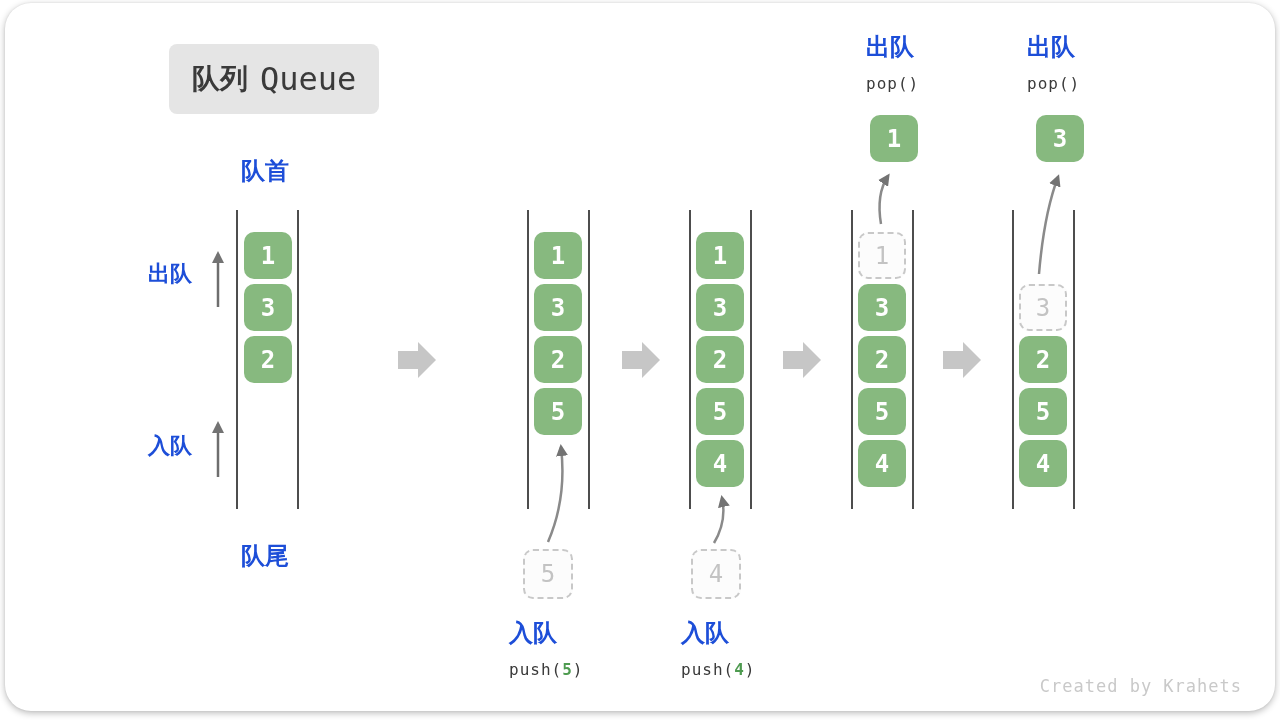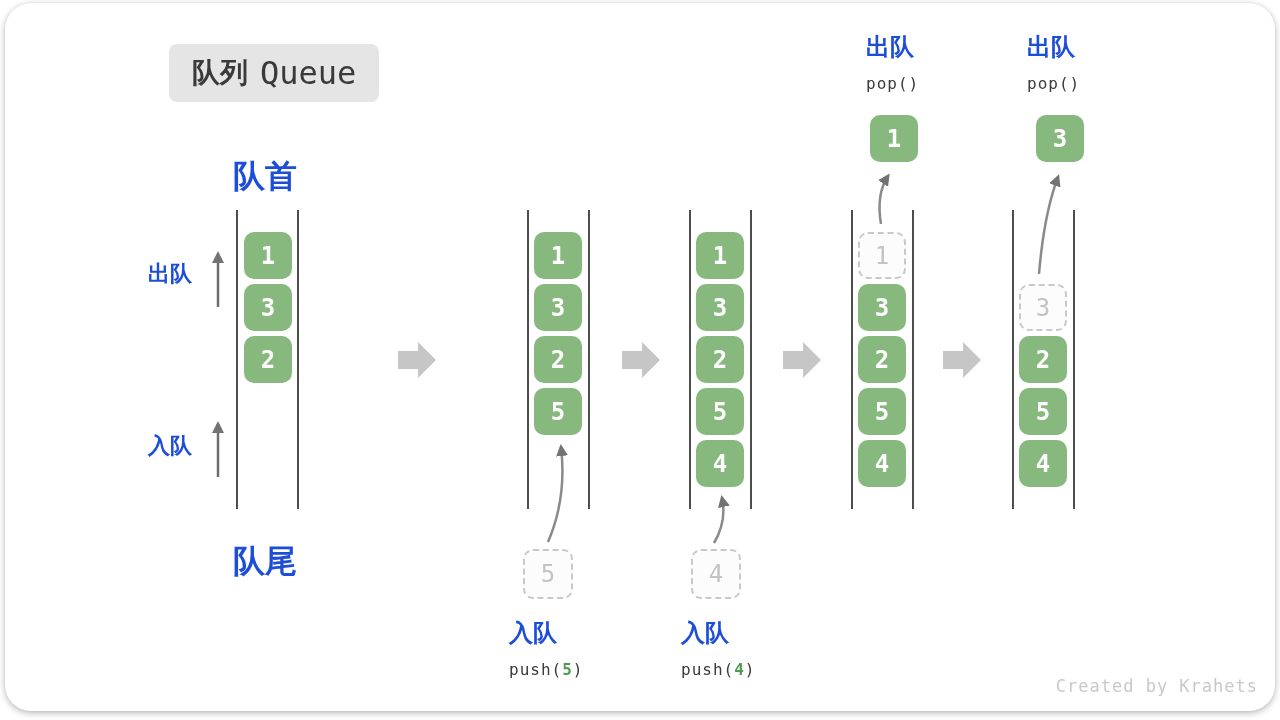--- a/index.html
+++ b/index.html
@@ -8,31 +8,31 @@
     font-family:"Liberation Sans", sans-serif;
   }
   .card {
     position:absolute; left:5px; top:3px; right:5px; bottom:9px;
     background:#ffffff; border-radius:26px;
     box-shadow:0 2px 7px rgba(0,0,0,0.28), 0 0 2px rgba(0,0,0,0.08);
   }
   .layer { position:absolute; left:0; top:0; }
 
   .badge {
-    position:absolute; left:169px; top:44px; height:58px;
+    position:absolute; left:169px; top:44px; height:70px;
     background:#e5e5e5; border-radius:8px;
     display:inline-flex; align-items:center; padding:0 23px; gap:12px;
   }
   .badge .zh-title { font-size:28px; font-weight:bold; color:#3a3a3a; }
   .badge .en-title { font-size:32px; color:#3a3a3a; font-family:"DejaVu Sans Mono", monospace; }
 
   .zh { font-family:"Liberation Sans", sans-serif; font-weight:bold; color:#1d4ed8; }
   .code { font-family:"DejaVu Sans Mono", monospace; color:#3a3a3a; }
 
-  .side-label { position:absolute; font-size:32px; text-align:center; }
+  .side-label { position:absolute; font-size:24px; text-align:center; }
   .flow-label { position:absolute; font-size:22px; text-align:center; }
 
   .op-label { position:absolute; }
   .op-label .op-zh { font-size:24px; line-height:28px; margin-bottom:9px; }
   .op-label .op-code { font-size:16px; line-height:28px; letter-spacing:1px; }
   .op-code .arg { color:#4e9b50; font-weight:bold; }
 
   .qbox {
     position:absolute; width:48px; height:47px;
     background:#87b97f; border-radius:10px;
@@ -42,21 +42,21 @@
   }
   .dbox {
     position:absolute; width:48px; height:47px; box-sizing:border-box;
     background:#fcfcfc; border:2px dashed #c8c8c8; border-radius:10px;
     color:#c3c3c3; font-family:"DejaVu Sans Mono", monospace; font-size:24px;
     display:flex; align-items:center; justify-content:center;
   }
   .dbox.staged { width:50px; height:50px; }
 
   .watermark {
-    position:absolute; right:22px; top:676px;
+    position:absolute; right:38px; top:676px;
     font-family:"DejaVu Sans Mono", monospace; font-size:17px; color:#c9c9c9;
     letter-spacing:1px;
   }
 </style>
 </head>
 <body>
 
 <div class="canvas">
   <div class="card"></div>
 

